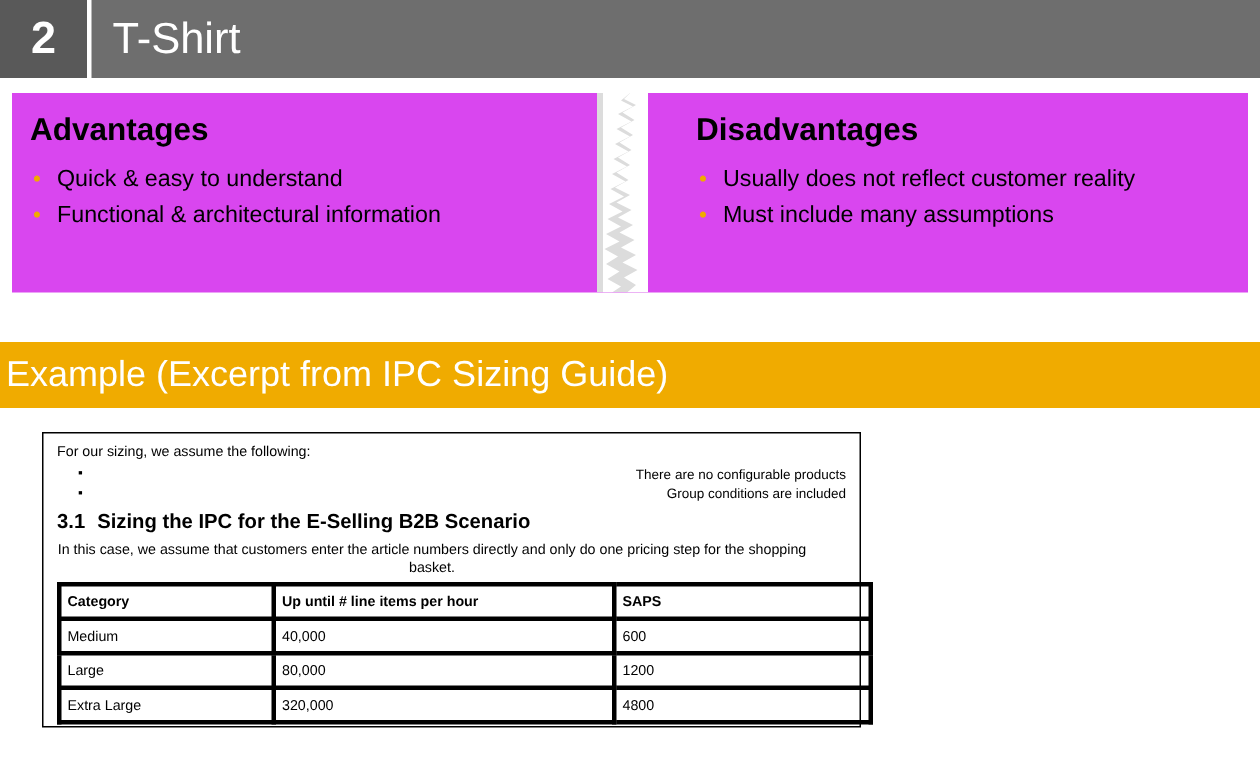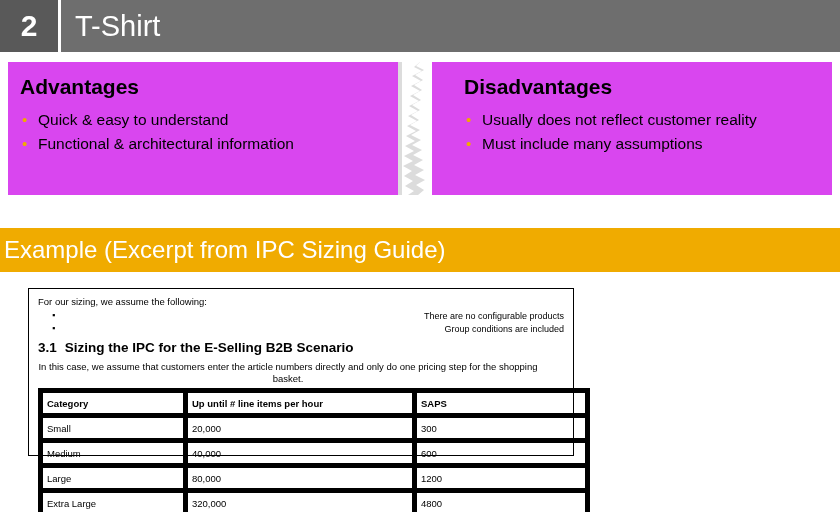--- a/index.html
+++ b/index.html
@@ -120,21 +120,21 @@
     font-size: 24px;
     padding-left: 4px;
   }
 
   
   .excerpt {
     position: absolute;
     left: 28px;
     top: 288px;
     width: 546px;
-    height: 168px;
+    height: 197px;
     background: #ffffff;
     border: 1px solid #000000;
     box-sizing: border-box;
     padding: 7px 9px 0 9px;
   }
   .ex-intro {
     font-size: 9.5px;
     color: #000000;
     margin: 0 0 3px 0;
   }
@@ -174,21 +174,21 @@
     width: 500px;
     text-align: center;
   }
 
   table.ex-table {
     border-collapse: collapse;
     width: 508px;
     table-layout: fixed;
   }
   table.ex-table td, table.ex-table th {
-    border: 5px solid #000000;
+    border: 3px solid #000000;
     font-size: 9.5px;
     color: #000000;
     padding: 3px 4px;
     text-align: left;
     height: 14px;
   }
   table.ex-table th {
     font-weight: bold;
   }
   .c0 { width: 132px; }
@@ -257,25 +257,20 @@
   <table class="ex-table">
     <thead>
       <tr>
         <th class="c0">Category</th>
         <th class="c1">Up until # line items per hour</th>
         <th class="c2">SAPS</th>
       </tr>
     </thead>
     <tbody>
       <tr>
-        <td class="c0">Small</td>
-        <td class="c1">20,000</td>
-        <td class="c2">300</td>
-      </tr>
-      <tr>
         <td class="c0">Medium</td>
         <td class="c1">40,000</td>
         <td class="c2">600</td>
       </tr>
       <tr>
         <td class="c0">Large</td>
         <td class="c1">80,000</td>
         <td class="c2">1200</td>
       </tr>
       <tr>

